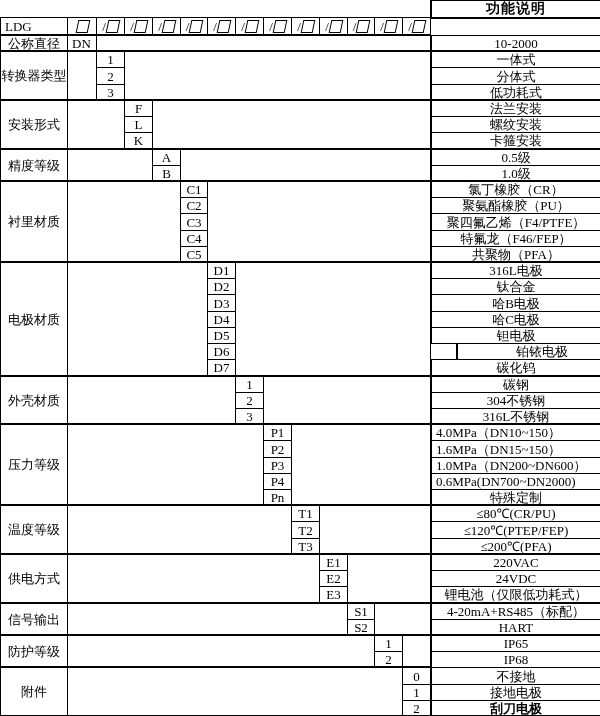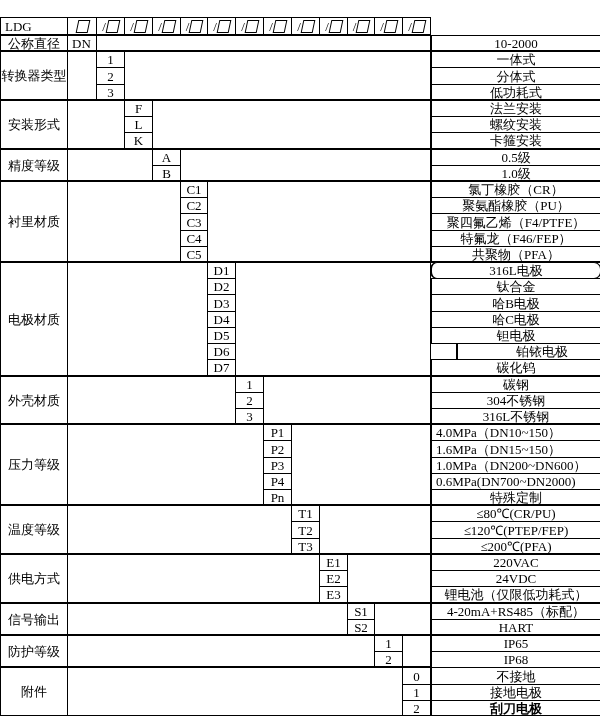--- a/index.html
+++ b/index.html
@@ -20,20 +20,21 @@
   .box{
     display:inline-block;width:10px;height:11px;border:1px solid #000;
     transform:skewX(-12deg);margin-left:1px;vertical-align:middle;
   }
   .slash{font-size:13px;}
 </style>
 </head>
 <body>
 
 <div id="sheet">
+  <div class="cell hdr thickL thickB" id="right-header-cell" style="left:430px;top:0;width:171px;height:19px;">功能说明</div>
   <div id="cells">
       <div class="cell thickB alignL" style="left: 0px; top: 17px; width: 68px; height: 19px;">LDG</div>
       <div class="cell thickB" style="left: 67px; top: 17px; width: 30px; height: 19px;">
         <span class="box"></span>
       </div>
       <div class="cell thickB" style="left: 96px; top: 17px; width: 29px; height: 19px;">
         <span class="slash">/</span>
         <span class="box"></span>
       </div>
       <div class="cell thickB" style="left: 124px; top: 17px; width: 29px; height: 19px;">
@@ -125,21 +126,21 @@
       <div class="cell thickB" style="left: 0px; top: 262px; width: 68px; height: 115px;">电极材质</div>
       <div class="cell thickB" style="left: 67px; top: 262px; width: 141px; height: 115px;"></div>
       <div class="cell" style="left: 207px; top: 262px; width: 29px; height: 17px;">D1</div>
       <div class="cell" style="left: 207px; top: 278px; width: 29px; height: 17px;">D2</div>
       <div class="cell" style="left: 207px; top: 294px; width: 29px; height: 18px;">D3</div>
       <div class="cell" style="left: 207px; top: 311px; width: 29px; height: 17px;">D4</div>
       <div class="cell" style="left: 207px; top: 327px; width: 29px; height: 17px;">D5</div>
       <div class="cell" style="left: 207px; top: 343px; width: 29px; height: 17px;">D6</div>
       <div class="cell thickB" style="left: 207px; top: 359px; width: 29px; height: 18px;">D7</div>
       <div class="cell thickB" style="left: 235px; top: 262px; width: 196px; height: 115px;"></div>
-      <div class="cell thickL" style="left: 430px; top: 262px; width: 171px; height: 17px; border-radius: 7px;">316L电极</div>
+      <div class="cell thickL" style="left: 430px; top: 262px; width: 171px; height: 17px;">316L电极</div>
       <div class="cell thickL" style="left: 430px; top: 278px; width: 171px; height: 17px;">钛合金</div>
       <div class="cell thickL" style="left: 430px; top: 294px; width: 171px; height: 18px;">哈B电极</div>
       <div class="cell thickL" style="left: 430px; top: 311px; width: 171px; height: 17px;">哈C电极</div>
       <div class="cell thickL" style="left: 430px; top: 327px; width: 171px; height: 17px;">钽电极</div>
       <div class="cell thickL" style="left: 456px; top: 343px; width: 171px; height: 17px;">铂铱电极</div>
       <div class="cell thickB thickL" style="left: 430px; top: 359px; width: 171px; height: 18px;">碳化钨</div>
       <div class="cell thickB" style="left: 0px; top: 376px; width: 68px; height: 49px;">外壳材质</div>
       <div class="cell thickB" style="left: 67px; top: 376px; width: 169px; height: 49px;"></div>
       <div class="cell" style="left: 235px; top: 376px; width: 29px; height: 17px;">1</div>
       <div class="cell" style="left: 235px; top: 392px; width: 29px; height: 17px;">2</div>

